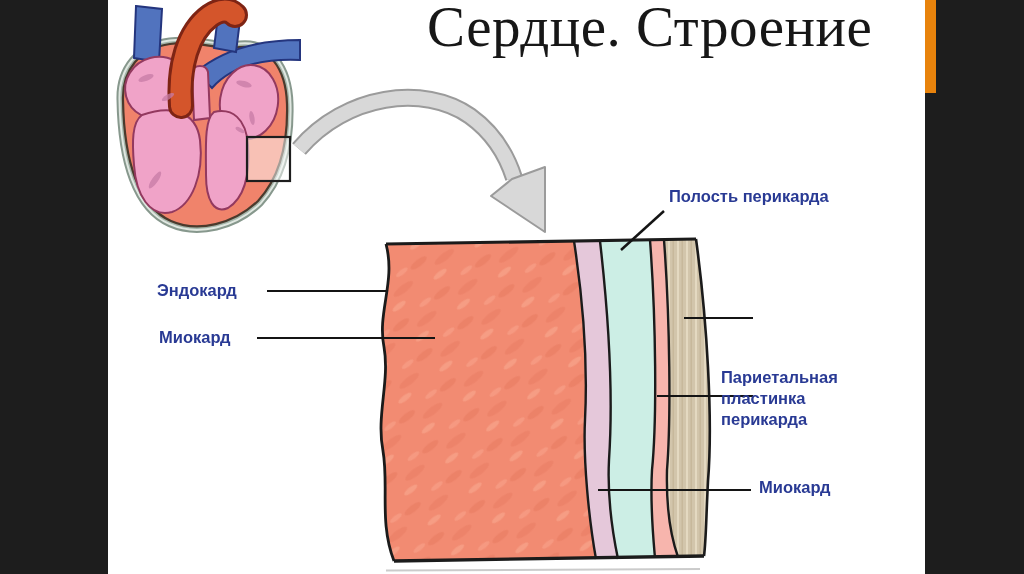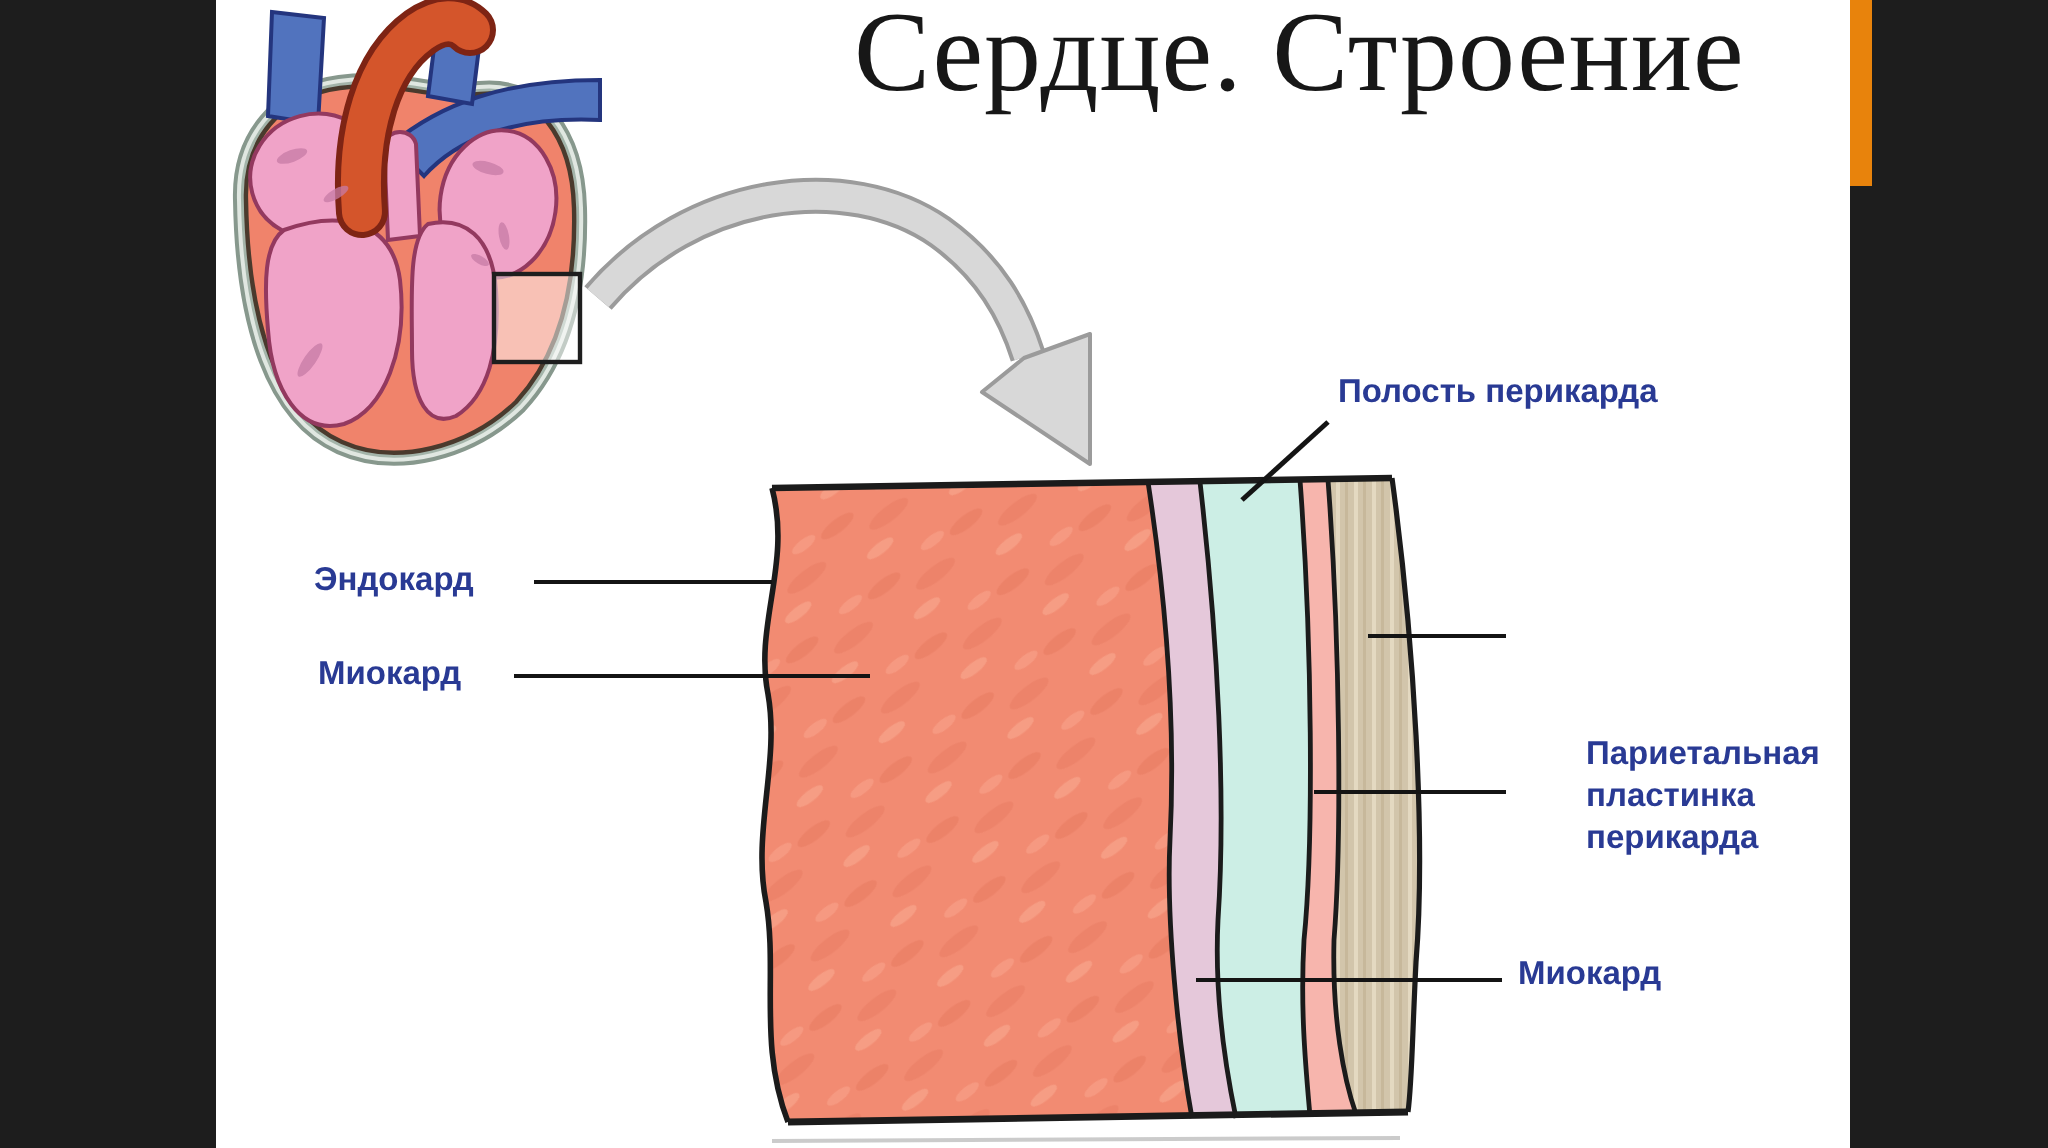--- a/index.html
+++ b/index.html
@@ -12,21 +12,21 @@
   #title{position:absolute;left:427px;top:-6px;width:500px;
          font-family:"Liberation Serif","DejaVu Serif",serif;
          font-size:57px;font-weight:400;color:#171717;letter-spacing:.5px;white-space:nowrap;}
   #diagram-svg{position:absolute;left:0;top:0;}
   .lbl{position:absolute;font-family:Liberation Sans, sans-serif;font-weight:bold;
        font-size:16.5px;color:#293a94;line-height:1.28;white-space:pre-line;}
   #lbl-endocardium{left:157px;top:280px;}
   #lbl-myocardium{left:159px;top:327px;}
   #lbl-cavity{left:669px;top:186px;}
   #lbl-fibrous{left:757px;top:293px;}
-  #lbl-parietal{left:793px;top:367px;}
+  #lbl-parietal{left:721px;top:367px;}
   #lbl-epicardium{left:759px;top:477px;}
 </style>
 </head>
 <body>
 
 <div class="stage">
 
   <div id="bar-left" class="bar"></div>
   <div id="bar-right" class="bar"></div>
   <div id="accent"></div>

